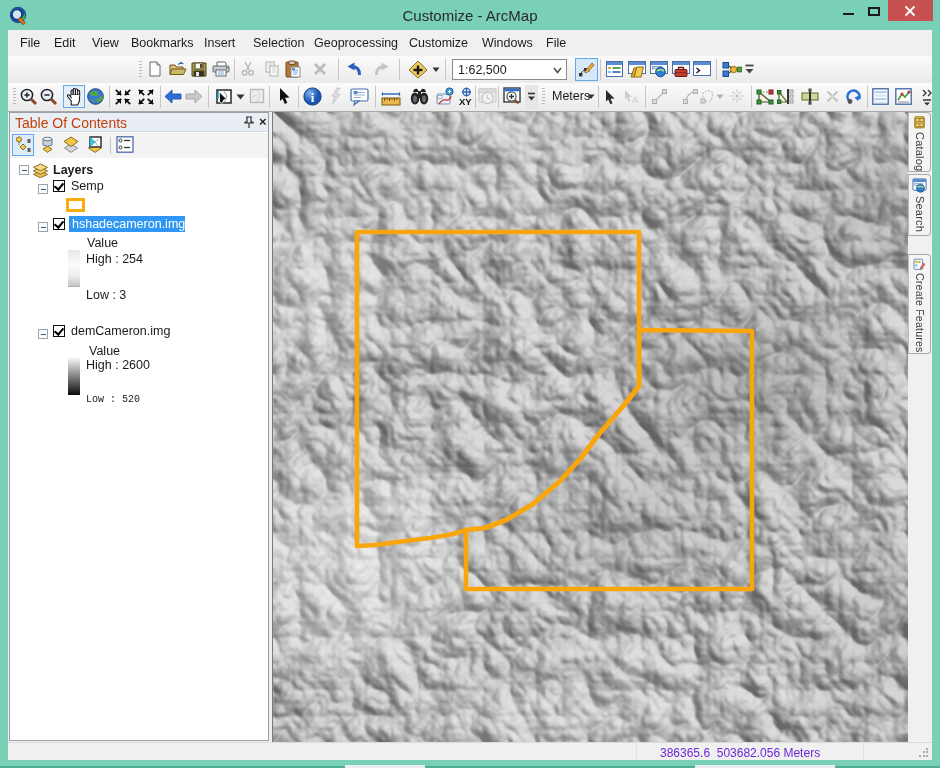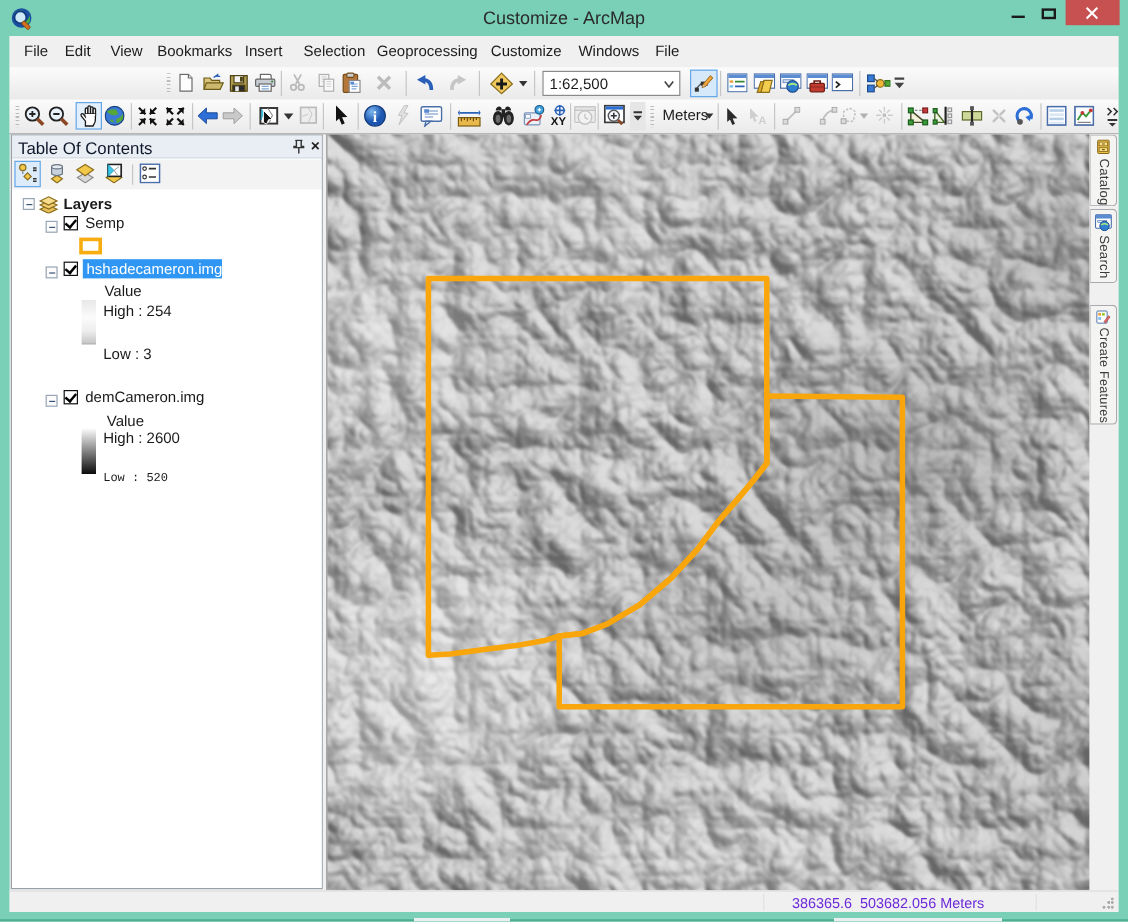--- a/index.html
+++ b/index.html
@@ -451,21 +451,21 @@
       <path d="M2 2 L5 5 L8 2 M2 7 L5 10 L8 7" fill="none" stroke="#333" stroke-width="1.3" transform="rotate(-90 5 6)"></path>
       <path d="M1 13 h8" stroke="#333" stroke-width="1.5"></path>
       <path d="M2 15.5 L5 18.5 L8 15.5 Z" fill="#333"></path>
     </svg>
 </div>
 
 <div class="abs" style="left:8px;top:111px;width:924px;height:1px;background:#a8a8a8;"></div>
 
 <div class="abs" style="left:9px;top:112px;width:260px;height:629px;background:#fff;border:1px solid #9aa0a8;">
   <div class="abs" style="left:0;top:0;right:0;height:19px;background:#e9eef5;border-bottom:1px solid #d4dbe4;">
-    <div class="tx" style="left:5px;top:2px;font-size:14px;color:#0f172a;">Table Of Contents</div>
+    <div class="tx" style="left:5px;top:2px;font-size:14px;color:#c2410c;">Table Of Contents</div>
 
     <svg class="abs" style="left:233px;top:3px" width="12" height="13" viewBox="0 0 12 13">
         <path d="M3 1 h6 M4 1 v5 h-2 l0 1 h8 l0 -1 h-2 v-5 M6 7 v5" stroke="#333" stroke-width="1.2" fill="none"></path>
       </svg>
     <div class="tx" style="left:249px;top:1px;font-size:13px;color:#222;font-weight:bold;">×</div>
   </div>
 
   <div class="abs" style="left:0;top:20px;right:0;height:25px;background:#f3f3f3;" id="toctb">
     <div class="abs" style="left:2px;top:1px;width:22px;height:22px;background:#ddecfb;border:1px solid #66a7e8;"></div>
     <svg class="abs" style="left:5px;top:3px" width="17" height="17" viewBox="0 0 17 17">

